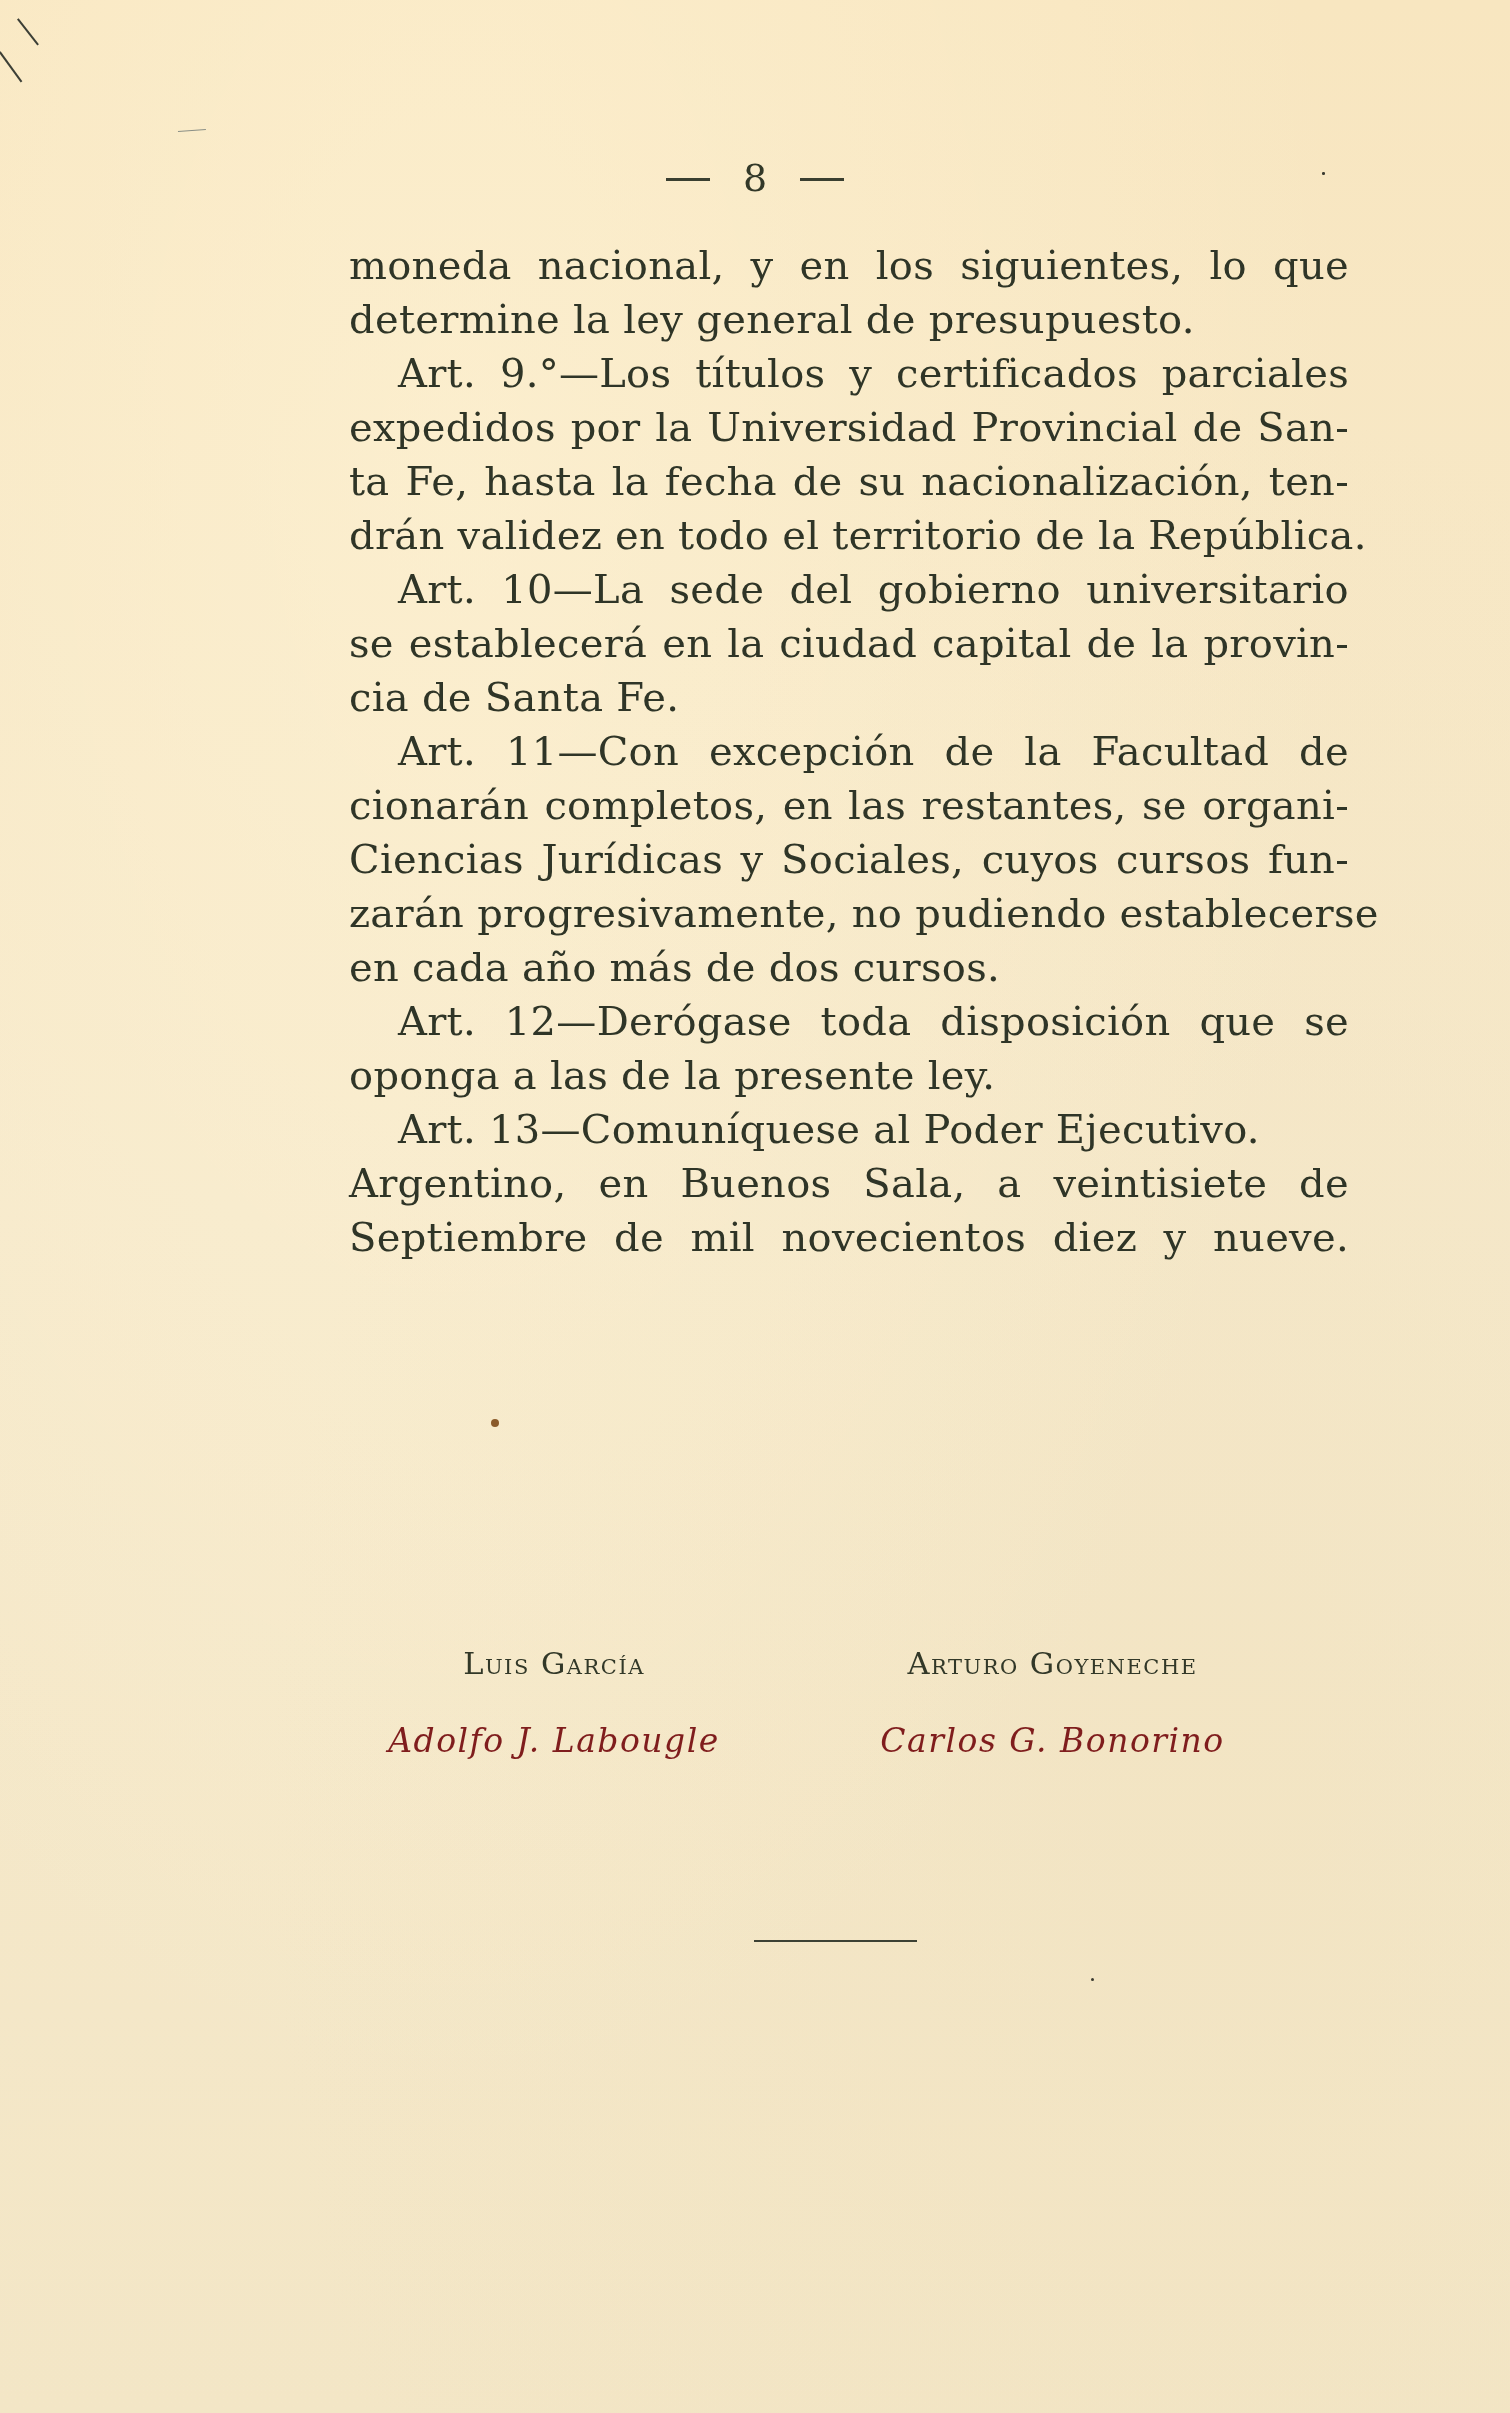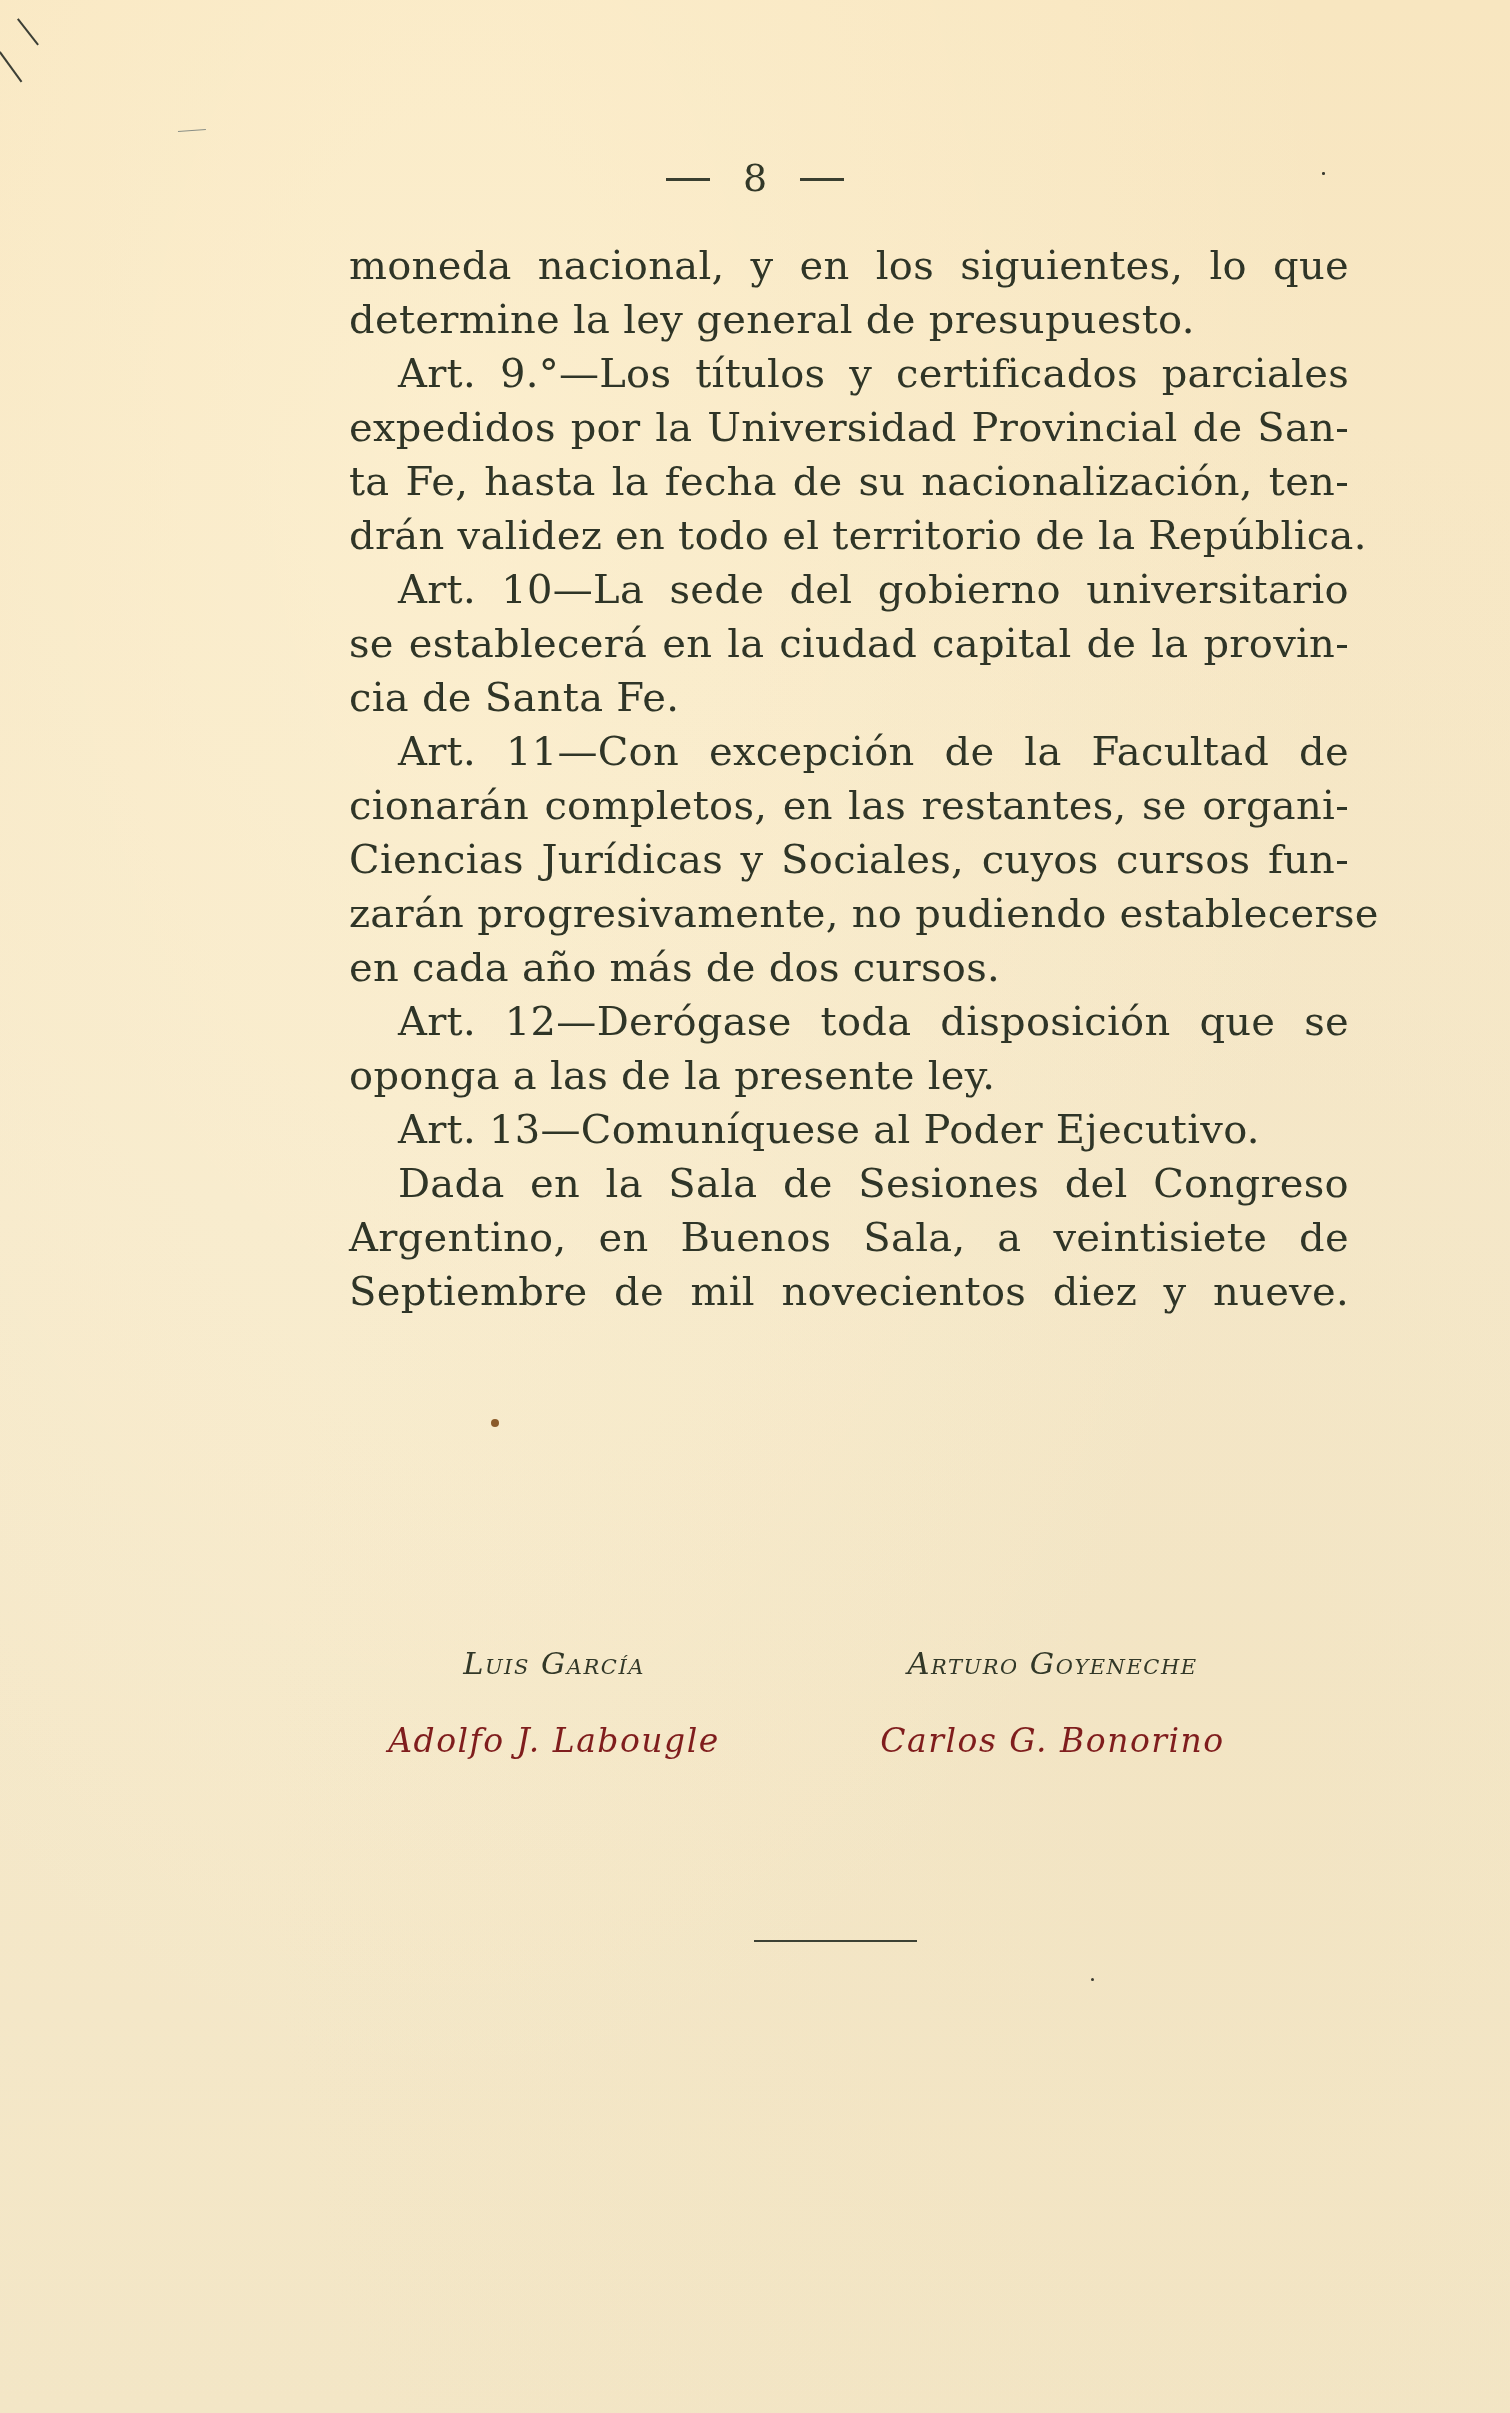--- a/index.html
+++ b/index.html
@@ -80,21 +80,20 @@
     .sig-col.left { left: 376px; width: 356px; }
     .sig-col.right { left: 849px; width: 407px; }
     .sig-name {
       display: block;
       font-family: "DejaVu Serif", serif;
       font-variant: small-caps;
       font-size: 30.5px;
       line-height: 41px;
       letter-spacing: 1.5px;
       color: #323828;
-      font-style: italic;
     }
     .sig-italic {
       display: block;
       margin-top: 36px;
       font-family: "DejaVu Serif", serif;
       font-style: italic;
       font-size: 33px;
       line-height: 41px;
       letter-spacing: 1.5px;
       color: #7f1d1d;
@@ -141,21 +140,20 @@
   <span class="line">se establecerá en la ciudad capital de la provin-</span>
   <span class="line last">cia de Santa Fe.</span>
   <span class="line indent">Art. 11—Con excepción de la Facultad de</span>
   <span class="line">cionarán completos, en las restantes, se organi-</span>
   <span class="line">Ciencias Jurídicas y Sociales, cuyos cursos fun-</span>
   <span class="line">zarán progresivamente, no pudiendo establecerse</span>
   <span class="line last">en cada año más de dos cursos.</span>
   <span class="line indent">Art. 12—Derógase toda disposición que se</span>
   <span class="line last">oponga a las de la presente ley.</span>
   <span class="line indent last">Art. 13—Comuníquese al Poder Ejecutivo.</span>
-  <span class="line indent">Dada en la Sala de Sesiones del Congreso</span>
   <span class="line">Argentino, en Buenos Sala, a veintisiete de</span>
   <span class="line">Septiembre de mil novecientos diez y nueve.</span>
 </div>
 
 <div class="signatures">
   <div class="sig-col left">
     <span class="sig-name">Luis García</span>
     <span class="sig-italic">Adolfo J. Labougle</span>
   </div>
   <div class="sig-col right">

